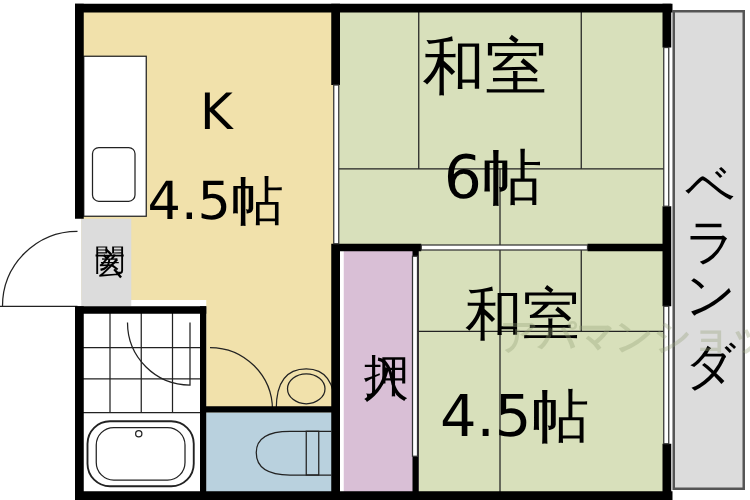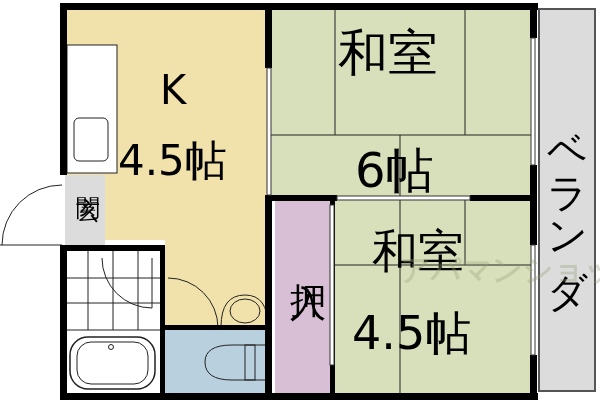--- a/index.html
+++ b/index.html
@@ -83,20 +83,20 @@
       <rect x="531" y="38" width="4" height="127"></rect>
       <rect x="531" y="245" width="4" height="110"></rect>
       <rect x="337" y="196" width="133" height="4"></rect>
       <rect x="330" y="205" width="4" height="160"></rect>
     </g>
   </svg>
 
   <div class="room-label" style="left:160px;top:70px;font-size:40px;">K</div>
   <div class="room-label" style="left:118px;top:140px;font-size:42px;">4.5帖</div>
   <div class="room-label" style="left:338px;top:28px;font-size:50px;">和室</div>
-  <div class="room-label" style="left:355px;top:118px;font-size:48px;margin-top:28px;">6帖</div>
+  <div class="room-label" style="left:355px;top:118px;font-size:48px;">6帖</div>
   <div class="room-label" style="left:372px;top:228px;font-size:46px;">和室</div>
   <div class="room-label" style="left:352px;top:310px;font-size:46px;">4.5帖</div>
   <div class="room-label" style="left:284px;top:255px;width:42px;font-size:36px;writing-mode:vertical-rl;">押入</div>
   <div class="room-label" style="left:70px;top:178px;width:30px;font-size:24px;writing-mode:vertical-rl;">玄関</div>
   <div class="room-label" style="left:546px;top:105px;width:42px;font-size:40px;writing-mode:vertical-rl;">ベランダ</div>
   <div class="room-label" style="left:400px;top:255px;font-size:30px;color:rgba(150,160,120,0.35);font-weight:bold;">アパマンショップ</div>
 </div>
 
 </body></html>

